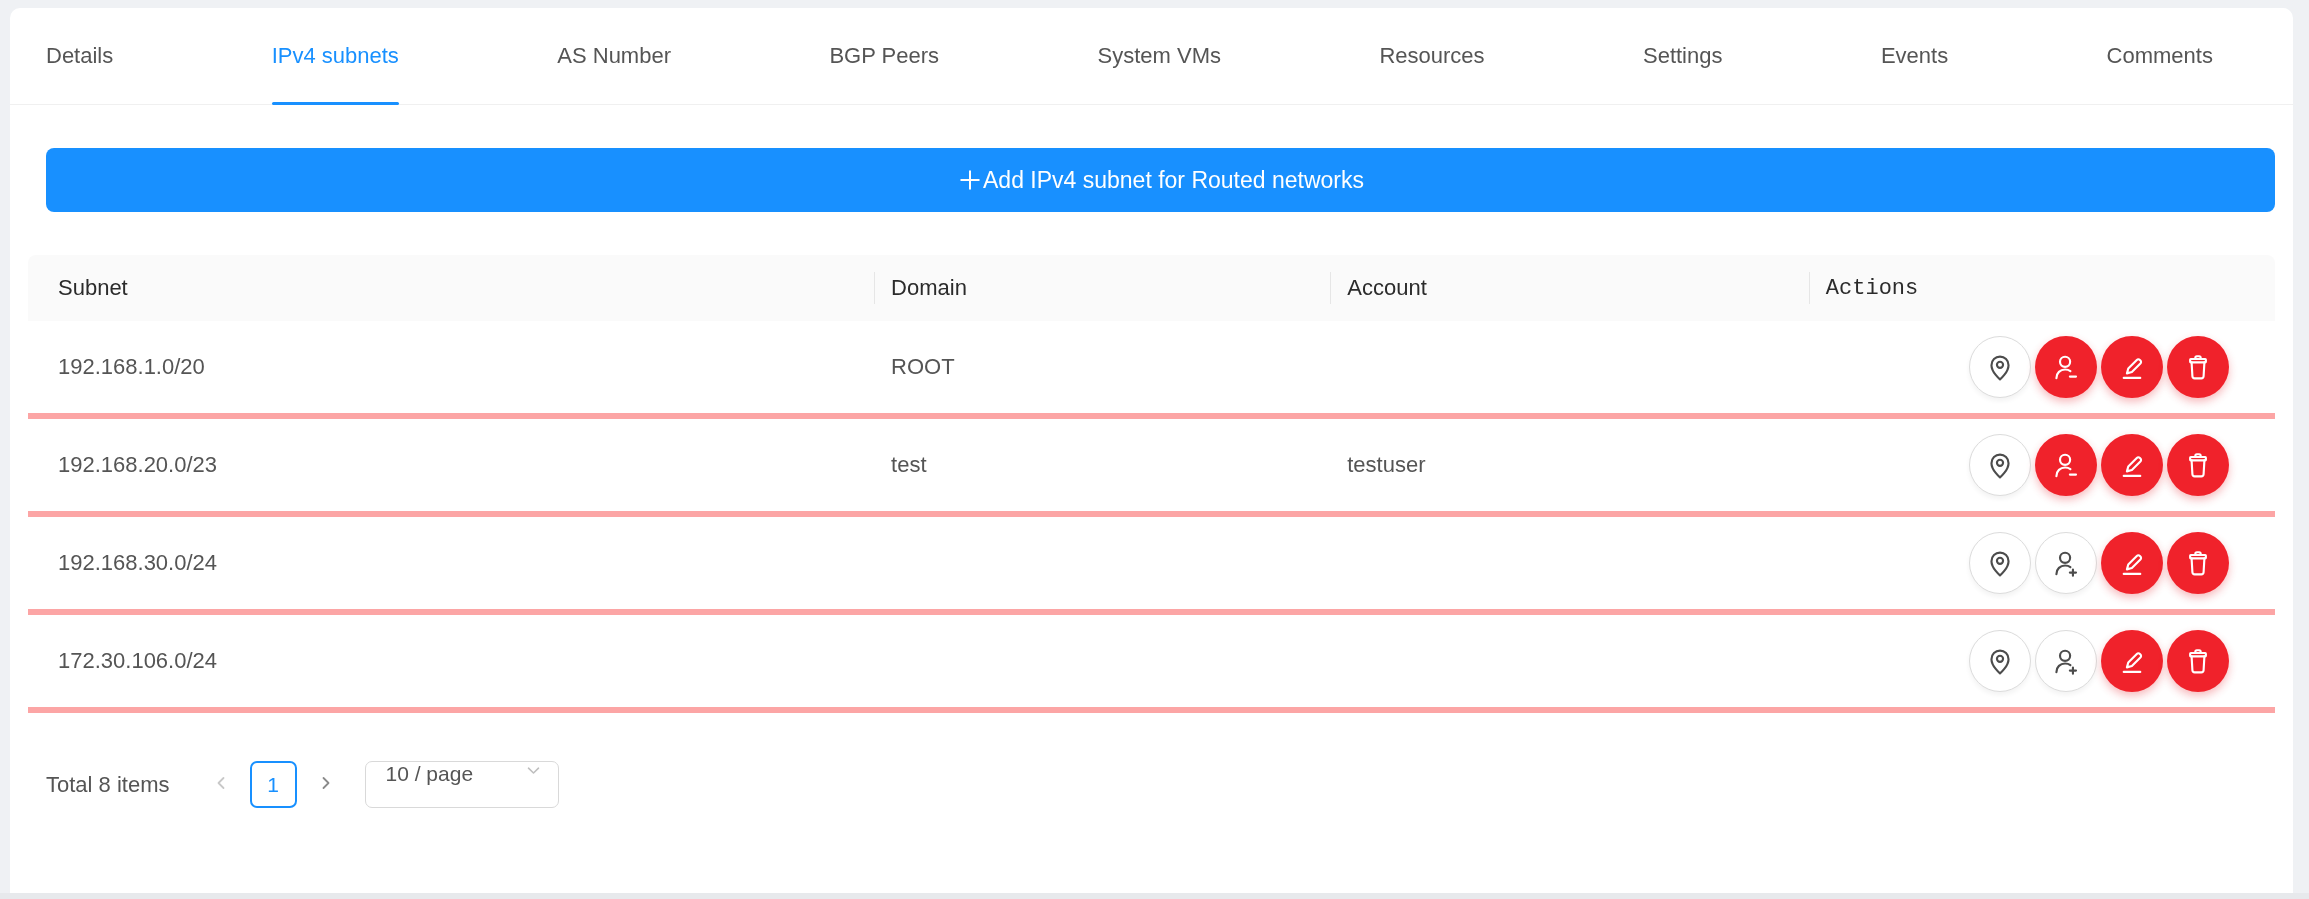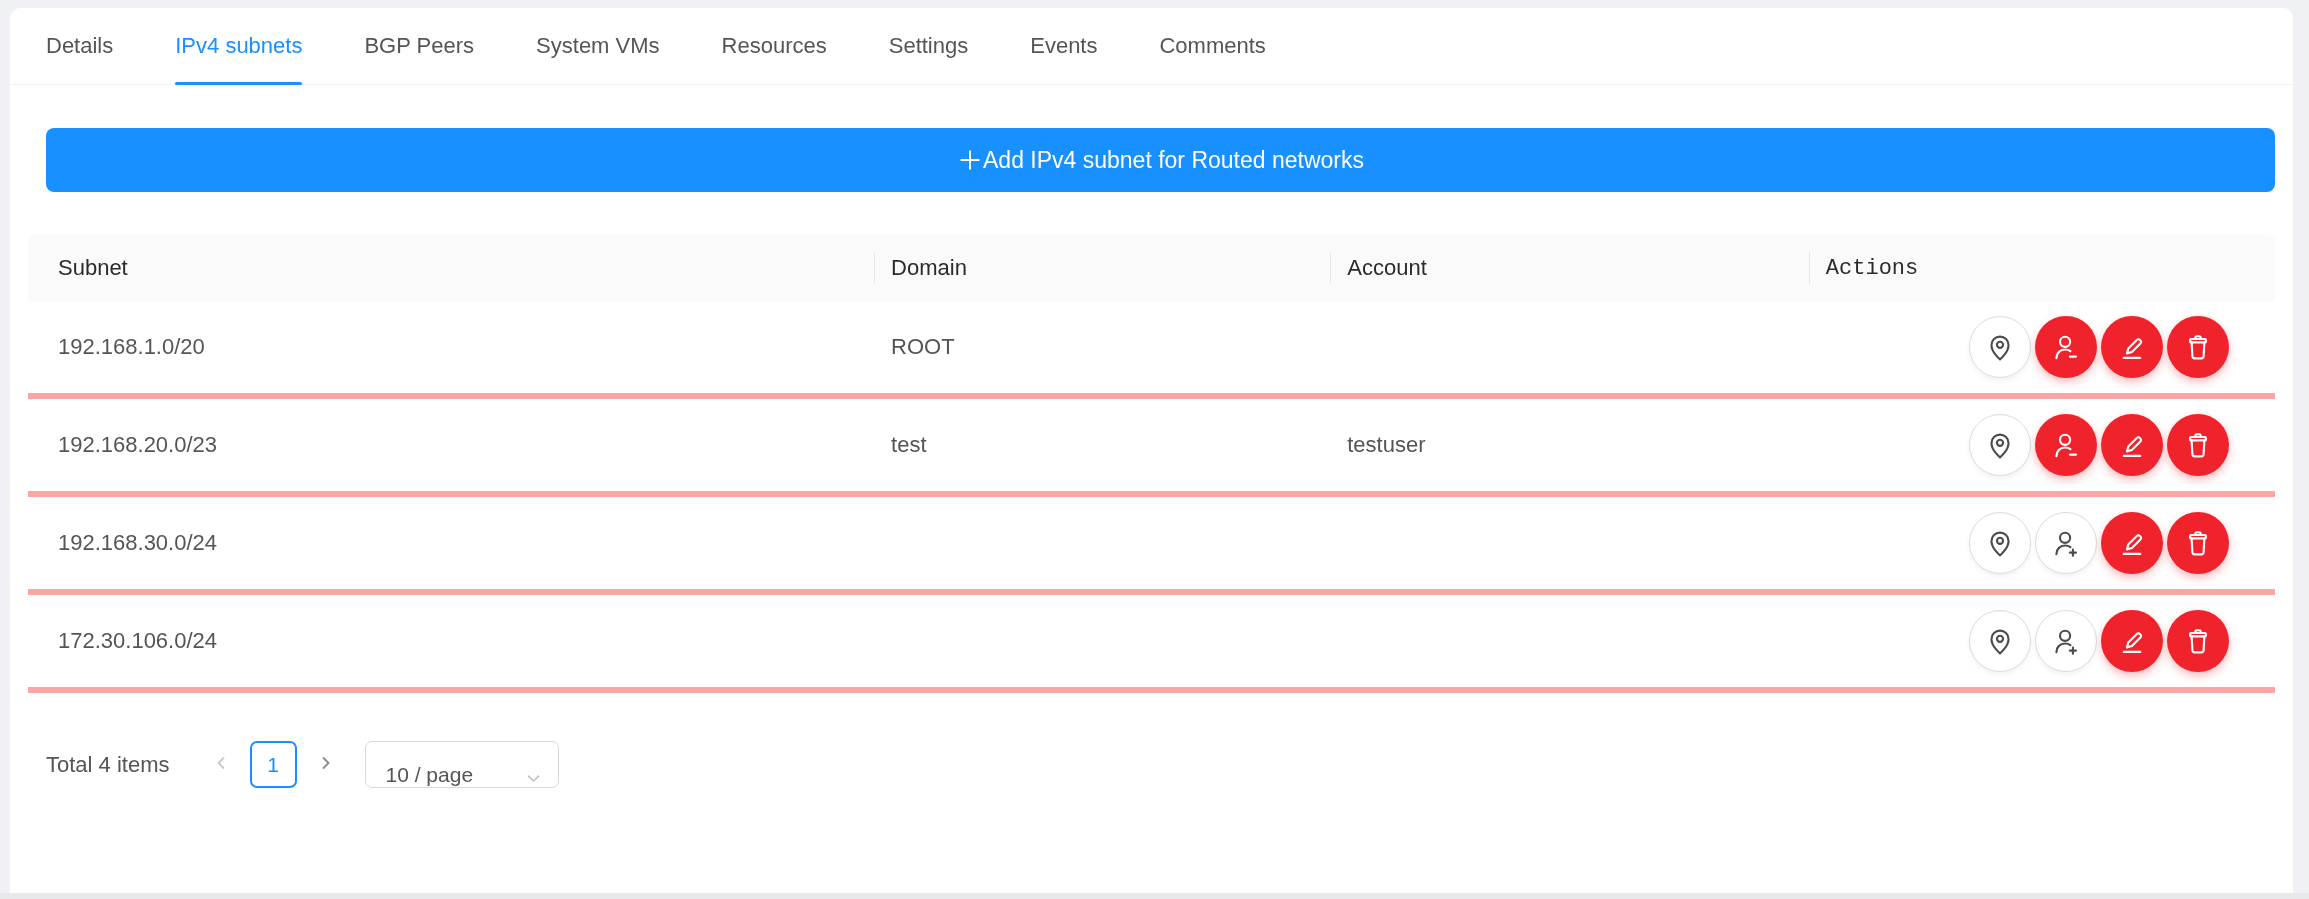--- a/index.html
+++ b/index.html
@@ -16,23 +16,24 @@
     position: absolute;
     left: 10px; top: 8px; right: 16px; bottom: 0;
     background: #ffffff;
     border-radius: 10px 10px 0 0;
   }
 
   
   .tabbar {
     display: flex;
     align-items: center;
-    height: 77px;
+    height: 97px;
     padding: 0 18px 0 36px;
     border-bottom: 1px solid #f0f0f0;
+    justify-content: space-between;
   }
   .tab {
     position: relative;
     height: 100%;
     display: flex;
     align-items: center;
     margin-right: 62px;
     font-size: 22px;
     color: #555555;
     cursor: pointer;
@@ -164,21 +165,21 @@
     display: flex; align-items: center; justify-content: center;
     cursor: pointer;
   }
   .page-size-select {
     height: 47px;
     min-width: 194px;
     border: 1px solid #d9d9d9;
     border-radius: 7px;
     background: #ffffff;
     display: flex;
-    align-items: flex-end;
+    align-items: flex-start;
     justify-content: space-between;
     padding: 0 16px 0 20px;
     font-size: 21px;
     color: #555555;
     cursor: pointer;
     margin-left: 10px;
   }
   .page-size-select .chev { color: #bfbfbf; display: flex; }
 
   .bottom-edge {
@@ -197,20 +198,23 @@
   <div class="tabbar">
   <div class="tab">
     <span class="tab-label">Details</span>
   </div>
 
 
   <div class="tab active">
     <span class="tab-label">IPv4 subnets</span>
   </div>
 
+  <div class="tab">
+    <span class="tab-label">AS Number</span>
+  </div>
 
   <div class="tab">
     <span class="tab-label">BGP Peers</span>
   </div>
 
   <div class="tab">
     <span class="tab-label">System VMs</span>
   </div>
 
   <div class="tab">
@@ -443,21 +447,21 @@
         </button>
 
       </div>
     </td>
   </tr>
 </tbody>
     </table>
   </div>
 
   <div class="pagination">
-    <span class="total-label">Total 4 items</span>
+    <span class="total-label">Total 8 items</span>
     <button class="page-arrow disabled">
       <span>
         <svg width="18" height="18" viewBox="0 0 18 18" fill="none" stroke="currentColor" stroke-width="1.8" stroke-linecap="round" stroke-linejoin="round">
           <path d="M11.5 4 6.5 9l5 5"></path>
         </svg>
       </span>
     </button>
     <button class="page-number">1</button>
     <button class="page-arrow enabled">
       <span>

